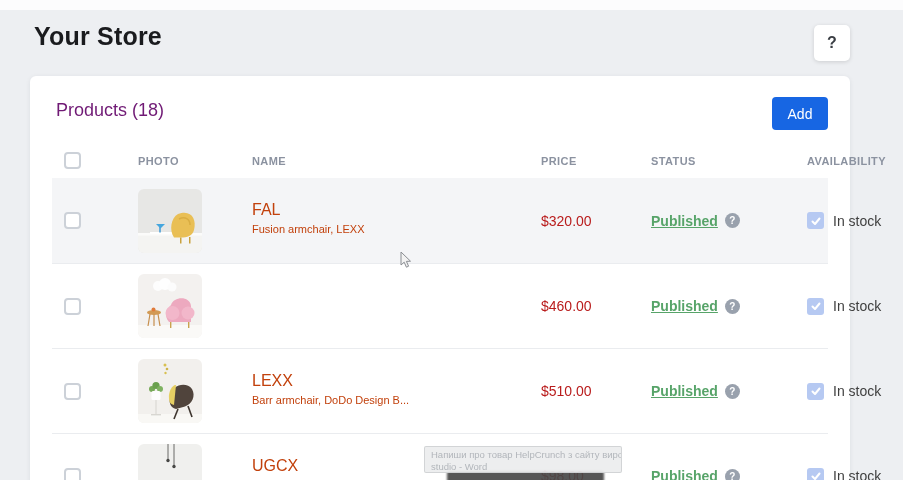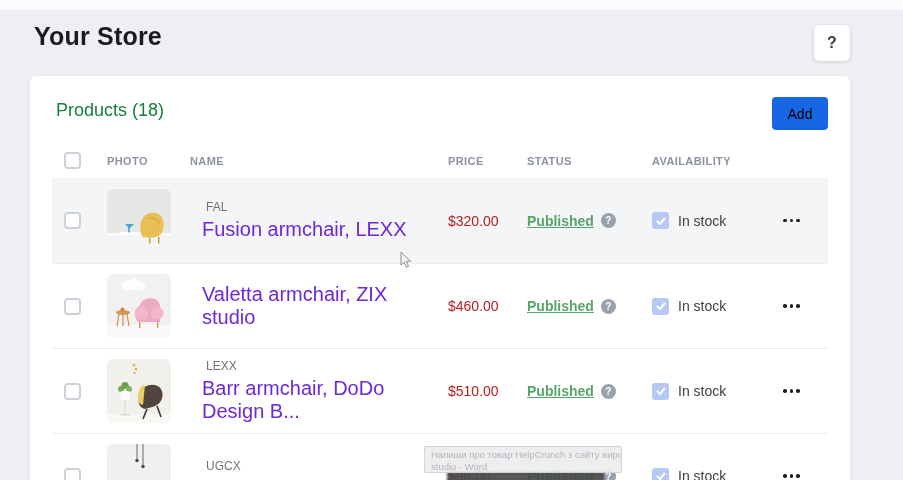--- a/index.html
+++ b/index.html
@@ -27,32 +27,33 @@
     font-family: inherit;
   }
   .card {
     position: absolute; left: 30px; top: 76px; width: 820px; height: 560px;
     background: #fff; border-radius: 6px;
     box-shadow: 0 1px 5px rgba(30,35,45,.08);
   }
   .card-header { position: relative; height: 67px; }
   .card-title {
     position: absolute; left: 26px; top: 24px;
-    font-size: 18px; color: #15803d; font-weight: 400;
+    font-size: 18px; color: #701a75; font-weight: 400;
   }
   .add-btn {
     position: absolute; right: 22px; top: 21px; width: 56px; height: 33px;
-    background: #1766e3; color: #000000; border: none; border-radius: 4px;
+    background: #1766e3; color: #ffffff; border: none; border-radius: 4px;
     font-size: 14px; cursor: pointer; font-family: inherit;
   }
   .table { margin: 0 22px; width: 776px; }
   .grid-row {
     display: grid;
     grid-template-columns: 43px 83px 258px 79px 125px 131px 1fr;
     align-items: center;
+    gap: 31px;
   }
   .thead { height: 35px; }
   .th {
     font-size: 11px; font-weight: 700; color: #8b92a0;
     letter-spacing: .4px; padding-left: 12px; text-transform: uppercase;
   }
   .row { height: 85px; }
   .row + .row { border-top: 1px solid #eaecef; }
   .row.shaded { background: #f4f5f7; }
   .cb {
@@ -60,25 +61,24 @@
     background: #fff; border: 2px solid #ccd1d8; border-radius: 4px;
     cursor: pointer;
   }
   .photo {
     width: 64px; height: 64px; margin-left: 12px; border-radius: 6px;
     overflow: hidden; display: block;
   }
   .photo svg { display: block; }
   .name-cell { padding-left: 12px; }
   .code {
-    display: block; font-size: 12px; color: #737373; margin-bottom: 4px;
+    display: block; font-size: 16px; color: #c2410c; margin-bottom: 4px;
     min-height: 14px;
-    margin-left: 16px;
-  }
-  .pname { display: block; font-size: 20px; color: #6d28d9; min-height: 17px; margin-left: 12px; }
+  }
+  .pname { display: block; font-size: 11px; color: #c2410c; min-height: 17px; }
   .price { font-size: 14px; color: #b91c1c; padding-left: 12px; }
   .status-cell { display: flex; align-items: center; gap: 7px; padding-left: 12px; }
   .status-text { font-size: 14px; font-weight: 700; color: #57a469; text-decoration: underline; }
   .help-badge {
     width: 15px; height: 15px; border-radius: 50%; background: #99a1ad;
     color: #fff; font-size: 10px; font-weight: 700;
     display: flex; align-items: center; justify-content: center; cursor: pointer;
   }
   .avail-cell { display: flex; align-items: center; gap: 9px; padding-left: 12px; }
   .stock-cb {
@@ -199,21 +199,20 @@
             <rect x="50" y="48" width="1.4" height="6" fill="#caa24e"></rect>
             <ellipse cx="16" cy="38.5" rx="7" ry="2.4" fill="#d29a55"></ellipse>
             <circle cx="15.5" cy="35.5" r="2" fill="#e07b3a"></circle>
             <line x1="12" y1="40" x2="10" y2="52" stroke="#c78f4d" stroke-width="1.2"></line>
             <line x1="20" y1="40" x2="22" y2="52" stroke="#c78f4d" stroke-width="1.2"></line>
             <line x1="16" y1="40.5" x2="16" y2="52" stroke="#c78f4d" stroke-width="1.2"></line>
           </svg>
         </span>
       </div>
       <div class="name-cell">
-        <span class="pname">Valetta armchair, ZIX studio</span>
       </div>
       <div class="price">$460.00</div>
       <div class="status-cell">
         <span class="status-text">Published</span>
         <span class="help-badge">?</span>
       </div>
       <div class="avail-cell">
         <span class="stock-cb">
           <svg width="12" height="12" viewBox="0 0 12 12">
               <polyline points="2.5,6.5 5,9 9.5,3.5" fill="none" stroke="#ffffff" stroke-width="2" stroke-linecap="round" stroke-linejoin="round"></polyline>

